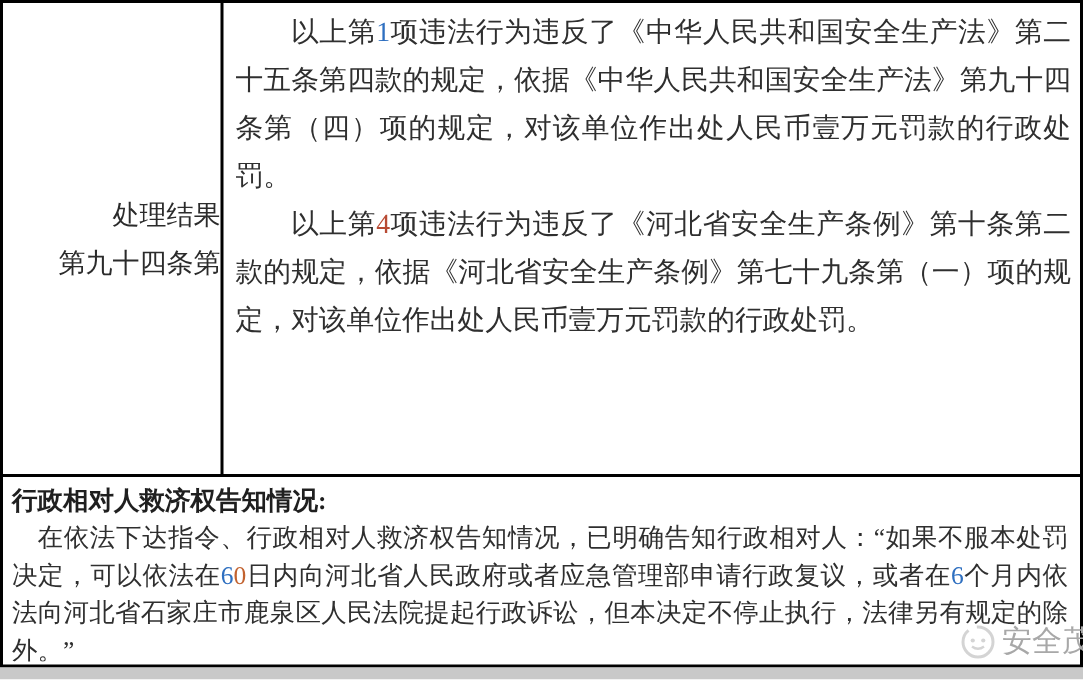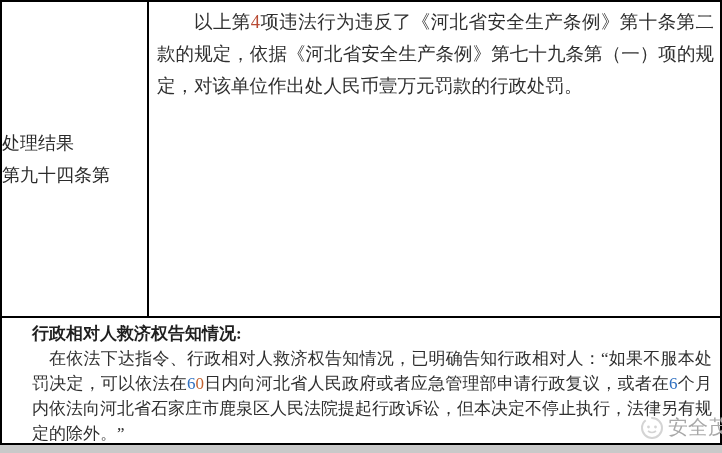--- a/index.html
+++ b/index.html
@@ -24,21 +24,21 @@
   .main-row {
     display: flex;
     height: 316px;
     border-bottom: 2px solid #000000;
   }
   .header-cell {
     width: 147px;
     border-right: 2px solid #000000;
     display: flex;
     flex-direction: column;
-    align-items: flex-start;
+    align-items: flex-end;
     justify-content: center;
     font-size: 18px;
     line-height: 32px;
     color: #2b2b2b;
     text-align: center;
     flex-shrink: 0;
   }
   .content-cell {
     flex: 1;
     padding: 4px 6px 0 8px;
@@ -46,21 +46,20 @@
     line-height: 32px;
     overflow: hidden;
   }
   .content-cell p {
     text-indent: 2em;
     text-align: justify;
   }
   .notice-row {
     height: 123px;
     overflow: hidden;
-    margin-left: 24px;
   }
   .notice-cell {
     padding: 3px 8px 0 6px;
     font-size: 17px;
     line-height: 25px;
   }
   .notice-title {
     font-weight: bold;
     color: #1f1f1f;
   }
@@ -95,20 +94,21 @@
 
   <div class="doc-table">
 
     <div class="main-row">
       <div class="header-cell">
         <div>处理结果</div>
         <div>第九十四条第</div>
       </div>
 
       <div class="content-cell">
+        <p><span>以上第</span><span style="color: rgb(46, 111, 192);">1</span><span>项违法行为违反了《中华人民共和国安全生产法》第二十五条第四款的规定，依据《中华人民共和国安全生产法》第九十四条第（四）项的规定，对该单位作出处人民币壹万元罚款的行政处罚。</span></p>
         <p><span>以上第</span><span style="color: rgb(184, 74, 51);">4</span><span>项违法行为违反了《河北省安全生产条例》第十条第二款的规定，依据《河北省安全生产条例》第七十九条第（一）项的规定，对该单位作出处人民币壹万元罚款的行政处罚。</span></p>
 
       </div>
     </div>
 
     <div class="notice-row">
       <div class="notice-cell">
         <div class="notice-title">行政相对人救济权告知情况:</div>
         <p class="notice-body"><span>在依法下达指令、行政相对人救济权告知情况，已明确告知行政相对人：“如果不服本处罚决定，可以依法在</span><span style="color: rgb(46, 111, 192);">6</span><span style="color: rgb(194, 98, 47);">0</span><span>日内向河北省人民政府或者应急管理部申请行政复议，或者在</span><span style="color: rgb(46, 111, 192);">6</span><span>个月内依法向河北省石家庄市鹿泉区人民法院提起行政诉讼，但本决定不停止执行，法律另有规定的除外。”</span></p>
       </div>

